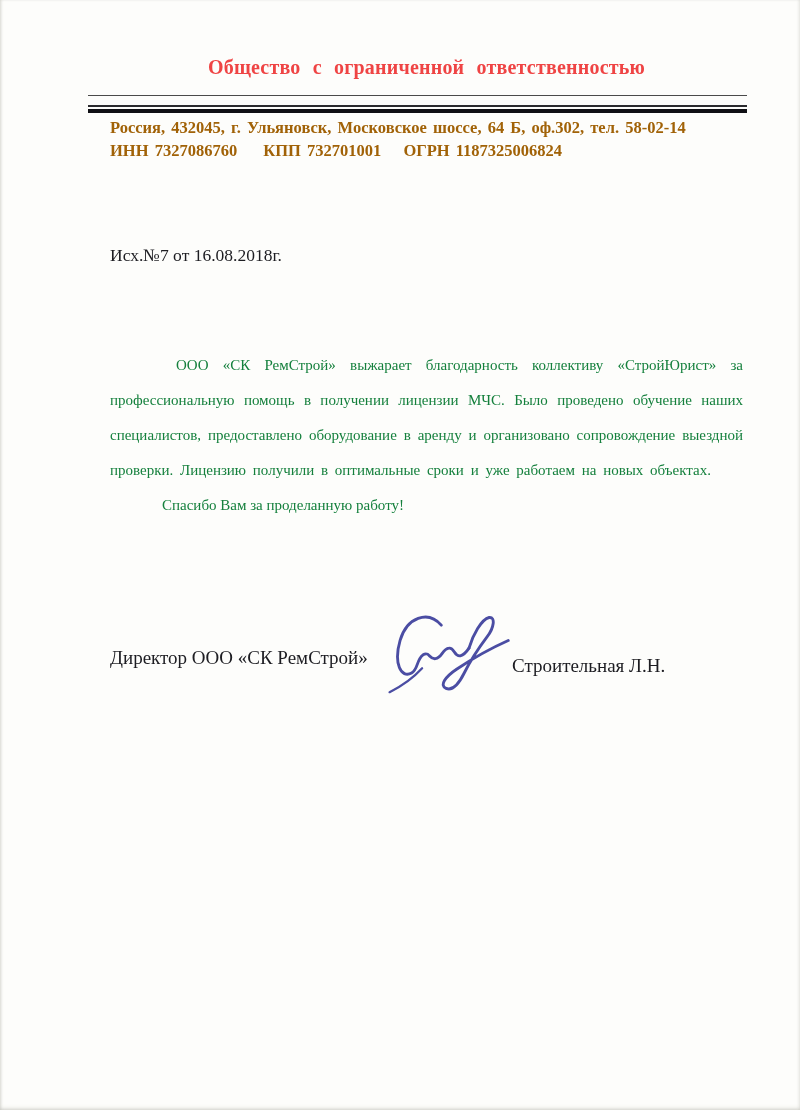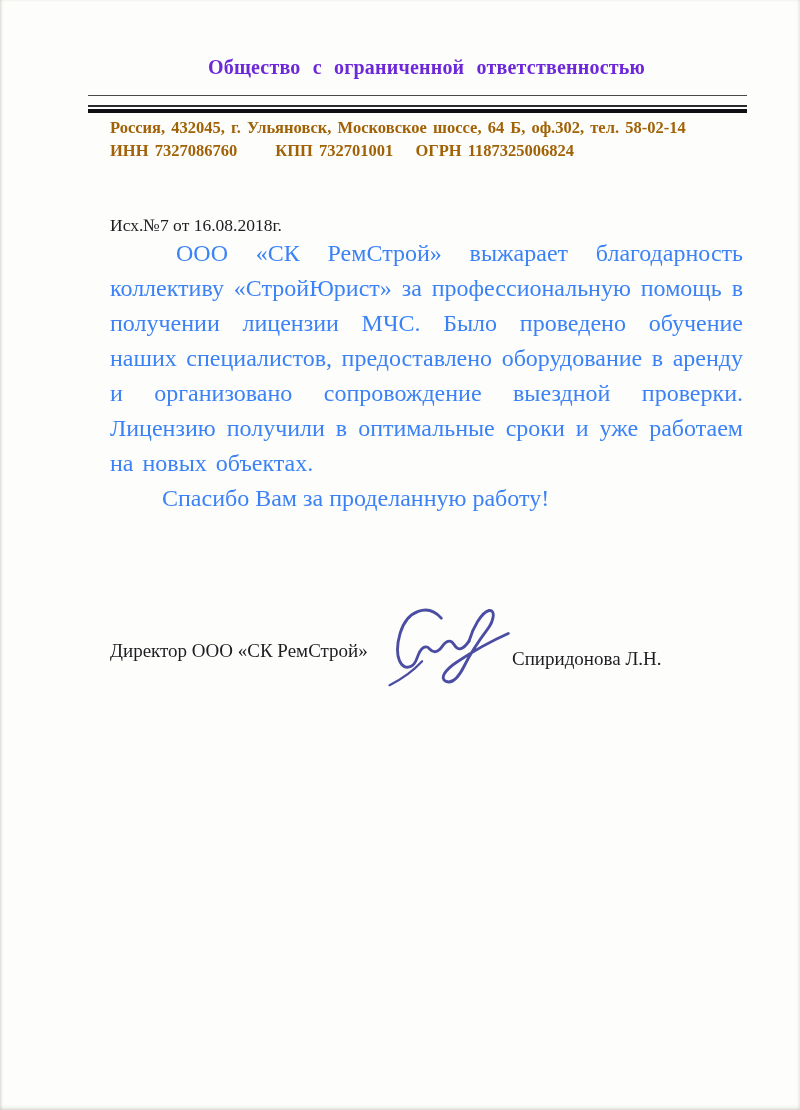--- a/index.html
+++ b/index.html
@@ -24,21 +24,21 @@
     padding: 0 57px 0 110px; 
   }
 
   
   .letterhead {
     margin-top: 52px;
     text-align: center;
     font-weight: bold;
     font-size: 20px;
     line-height: 31px;
-    color: #6d28d9;
+    color: #ef4444;
   }
   .org-type { word-spacing: 7px; letter-spacing: 0.2px; }
   .org-name { word-spacing: 3px; letter-spacing: 0.2px; }
 
   
   .rule-group {
     margin: 12px -4px 0 -22px; 
   }
   .rule-thin  { height: 1px; background: #4a4a4a; }
   .rule-gap1  { height: 9px; }
@@ -48,34 +48,35 @@
 
   
   .contacts {
     margin-top: 3px;
     font-weight: bold;
     font-size: 16.5px;
     line-height: 23px;
     color: #a16207;
     word-spacing: 2px;
   }
-  .reg-line .reg-kpp  { margin-left: 32px; }
+  .reg-line .reg-kpp  { margin-left: 20px; }
   .reg-line .reg-ogrn { margin-left: 16px; }
 
   
   .outgoing-ref {
-    margin-top: 53px;
+    margin-top: 83px;
     font-size: 17.5px;
   }
 
   
   .letter-body {
-    font-size: 24px;
+    margin-top: 82px;
+    font-size: 15px;
     line-height: 35px;
-    color: #3b82f6;
+    color: #15803d;
   }
   .para-main {
     margin: 0;
     text-align: justify;
     text-indent: 66px;
     word-spacing: 3px;
   }
   .para-thanks {
     margin: 0;
     text-indent: 52px;
@@ -155,17 +156,17 @@
                    C 40 74, 38 64, 45 59 C 52 55, 51 64, 58 63
                    C 65 62, 65 53, 72 52 C 78 51, 77 61, 84 60
                    C 88 59, 91 55, 93 52"></path>
 
           <path d="M 93 52 C 97 38, 106 22, 114 20 C 121 19, 119 31, 112 40
                    C 103 52, 94 66, 88 78 C 83 88, 76 97, 69 94
                    C 62 91, 68 82, 80 74 C 95 64, 116 52, 134 44"></path>
         </g>
       </svg>
 
-      <span class="signer-name">Спиридонова Л.Н.</span>
+      <span class="signer-name">Строительная Л.Н.</span>
     </div>
 
   </div>
 </div>
 
 </body></html>

